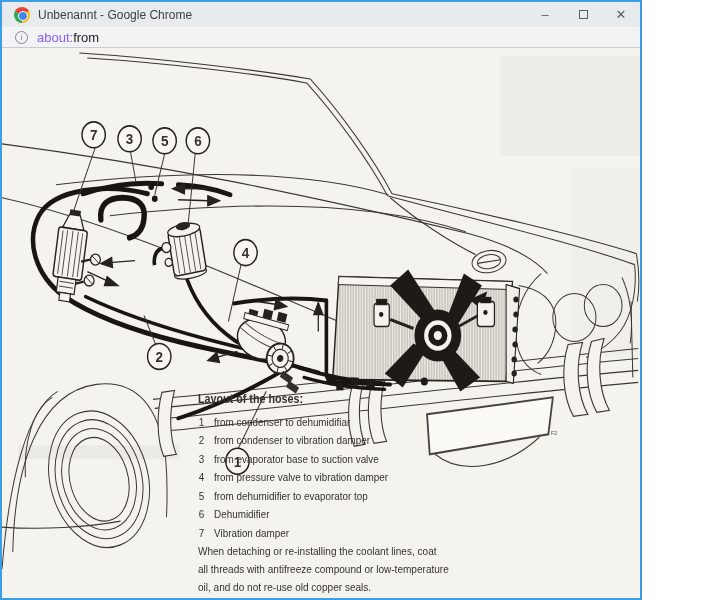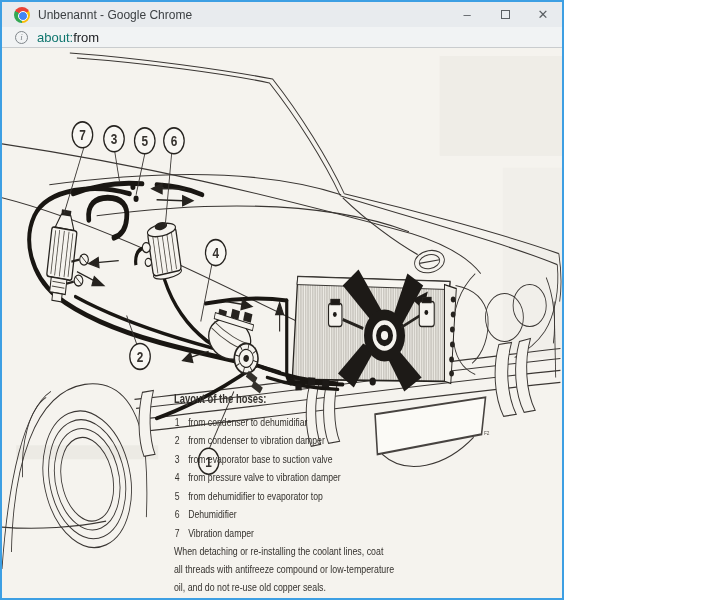--- a/index.html
+++ b/index.html
@@ -1,20 +1,20 @@
 <!DOCTYPE html>
 <html><head>
 <meta charset="utf-8">
 <style>
   * { margin:0; padding:0; box-sizing:border-box; }
   html,body { width:710px; height:600px; }
   body { font-family:"Liberation Sans", sans-serif; background:#fff; }
 
   .window{
-    width:564px; height:600px;
+    width:642px; height:600px;
     border:2px solid #3d9fe3;
     display:flex; flex-direction:column;
     background:#f5f3ee;
   }
   
   .titlebar{
     height:25px; background:#e8ebee; flex:0 0 auto;
     display:flex; align-items:center;
   }
   .chrome-logo{
@@ -37,21 +37,21 @@
   .urlbar{
     height:21px; background:#f1f3f4; flex:0 0 auto;
     border-bottom:1px solid #c9ccce;
     display:flex; align-items:center; font-size:13px;
   }
   .info-icon{
     width:13px; height:13px; border:1.2px solid #80868b; border-radius:50%;
     color:#80868b; font-size:9px; line-height:11px; text-align:center;
     margin:0 9px 0 13px; font-family:"Liberation Serif",serif; font-style:italic; flex:0 0 auto;
   }
-  .url-scheme{ color:#0f766e; }
+  .url-scheme{ color:#8b5cf6; }
   .url-path{ color:#202124; }
   
   .content{ flex:1 1 auto; position:relative; background:#f5f3ee; overflow:hidden; }
   .content svg{ position:absolute; inset:0; width:100%; height:100%; }
 
   text{ font-family:"Liberation Sans", sans-serif; fill:#35322e; }
   .callout-num{ font-size:15px; font-weight:bold; }
   .h-heading{ font-size:12px; font-weight:bold; }
   .h-item{ font-size:11px; }
   .h-note{ font-size:11.2px; }

